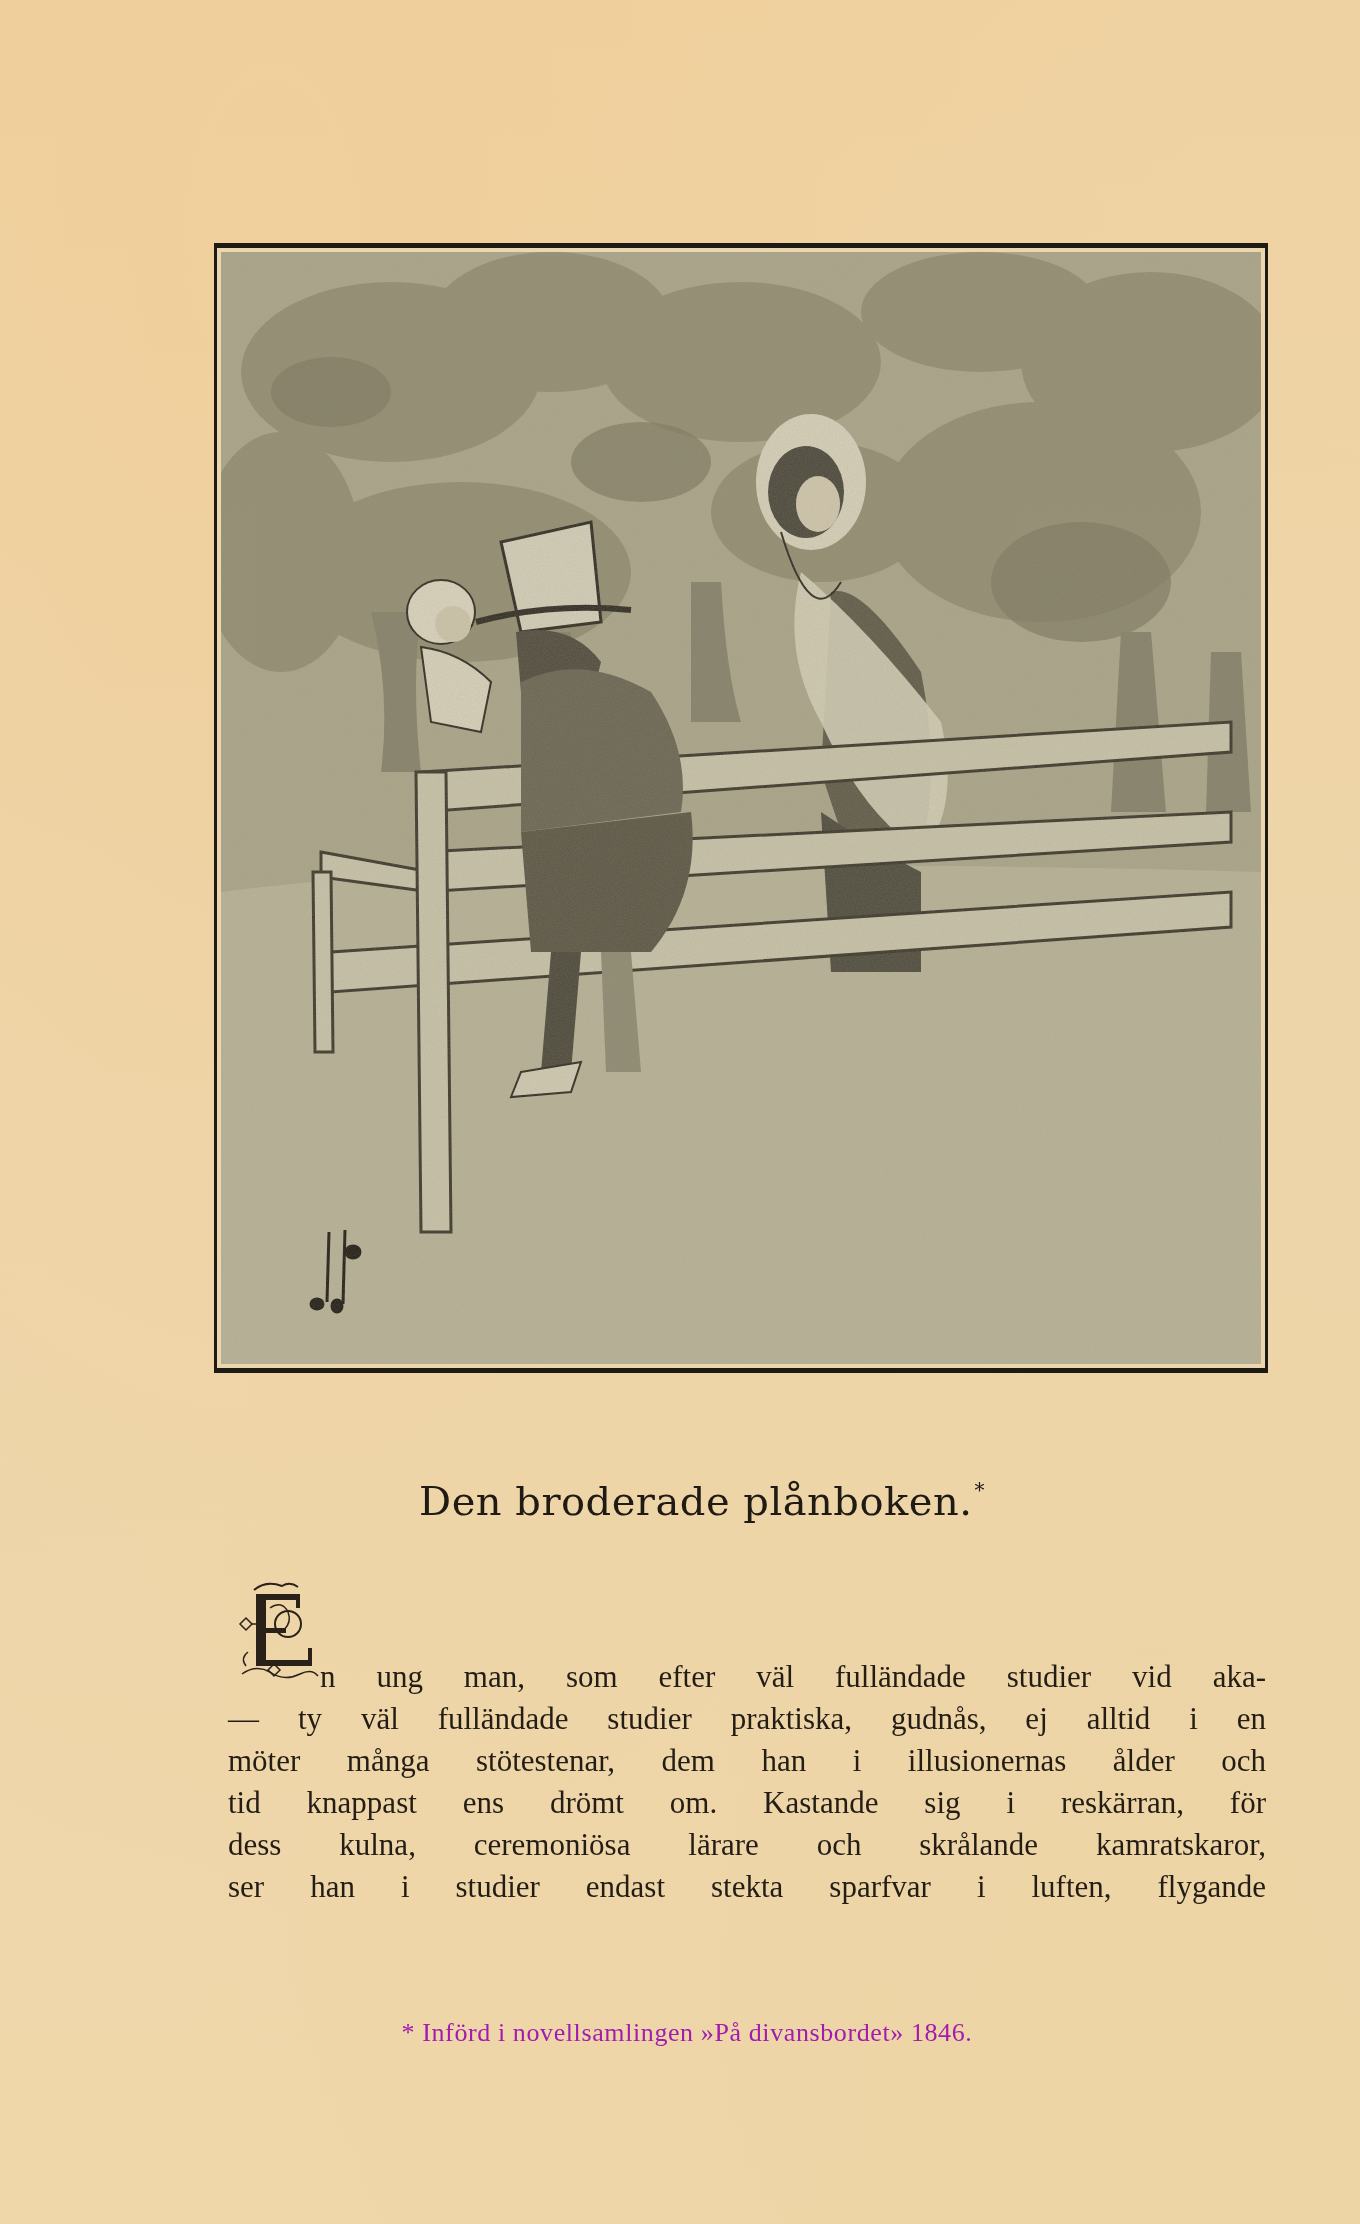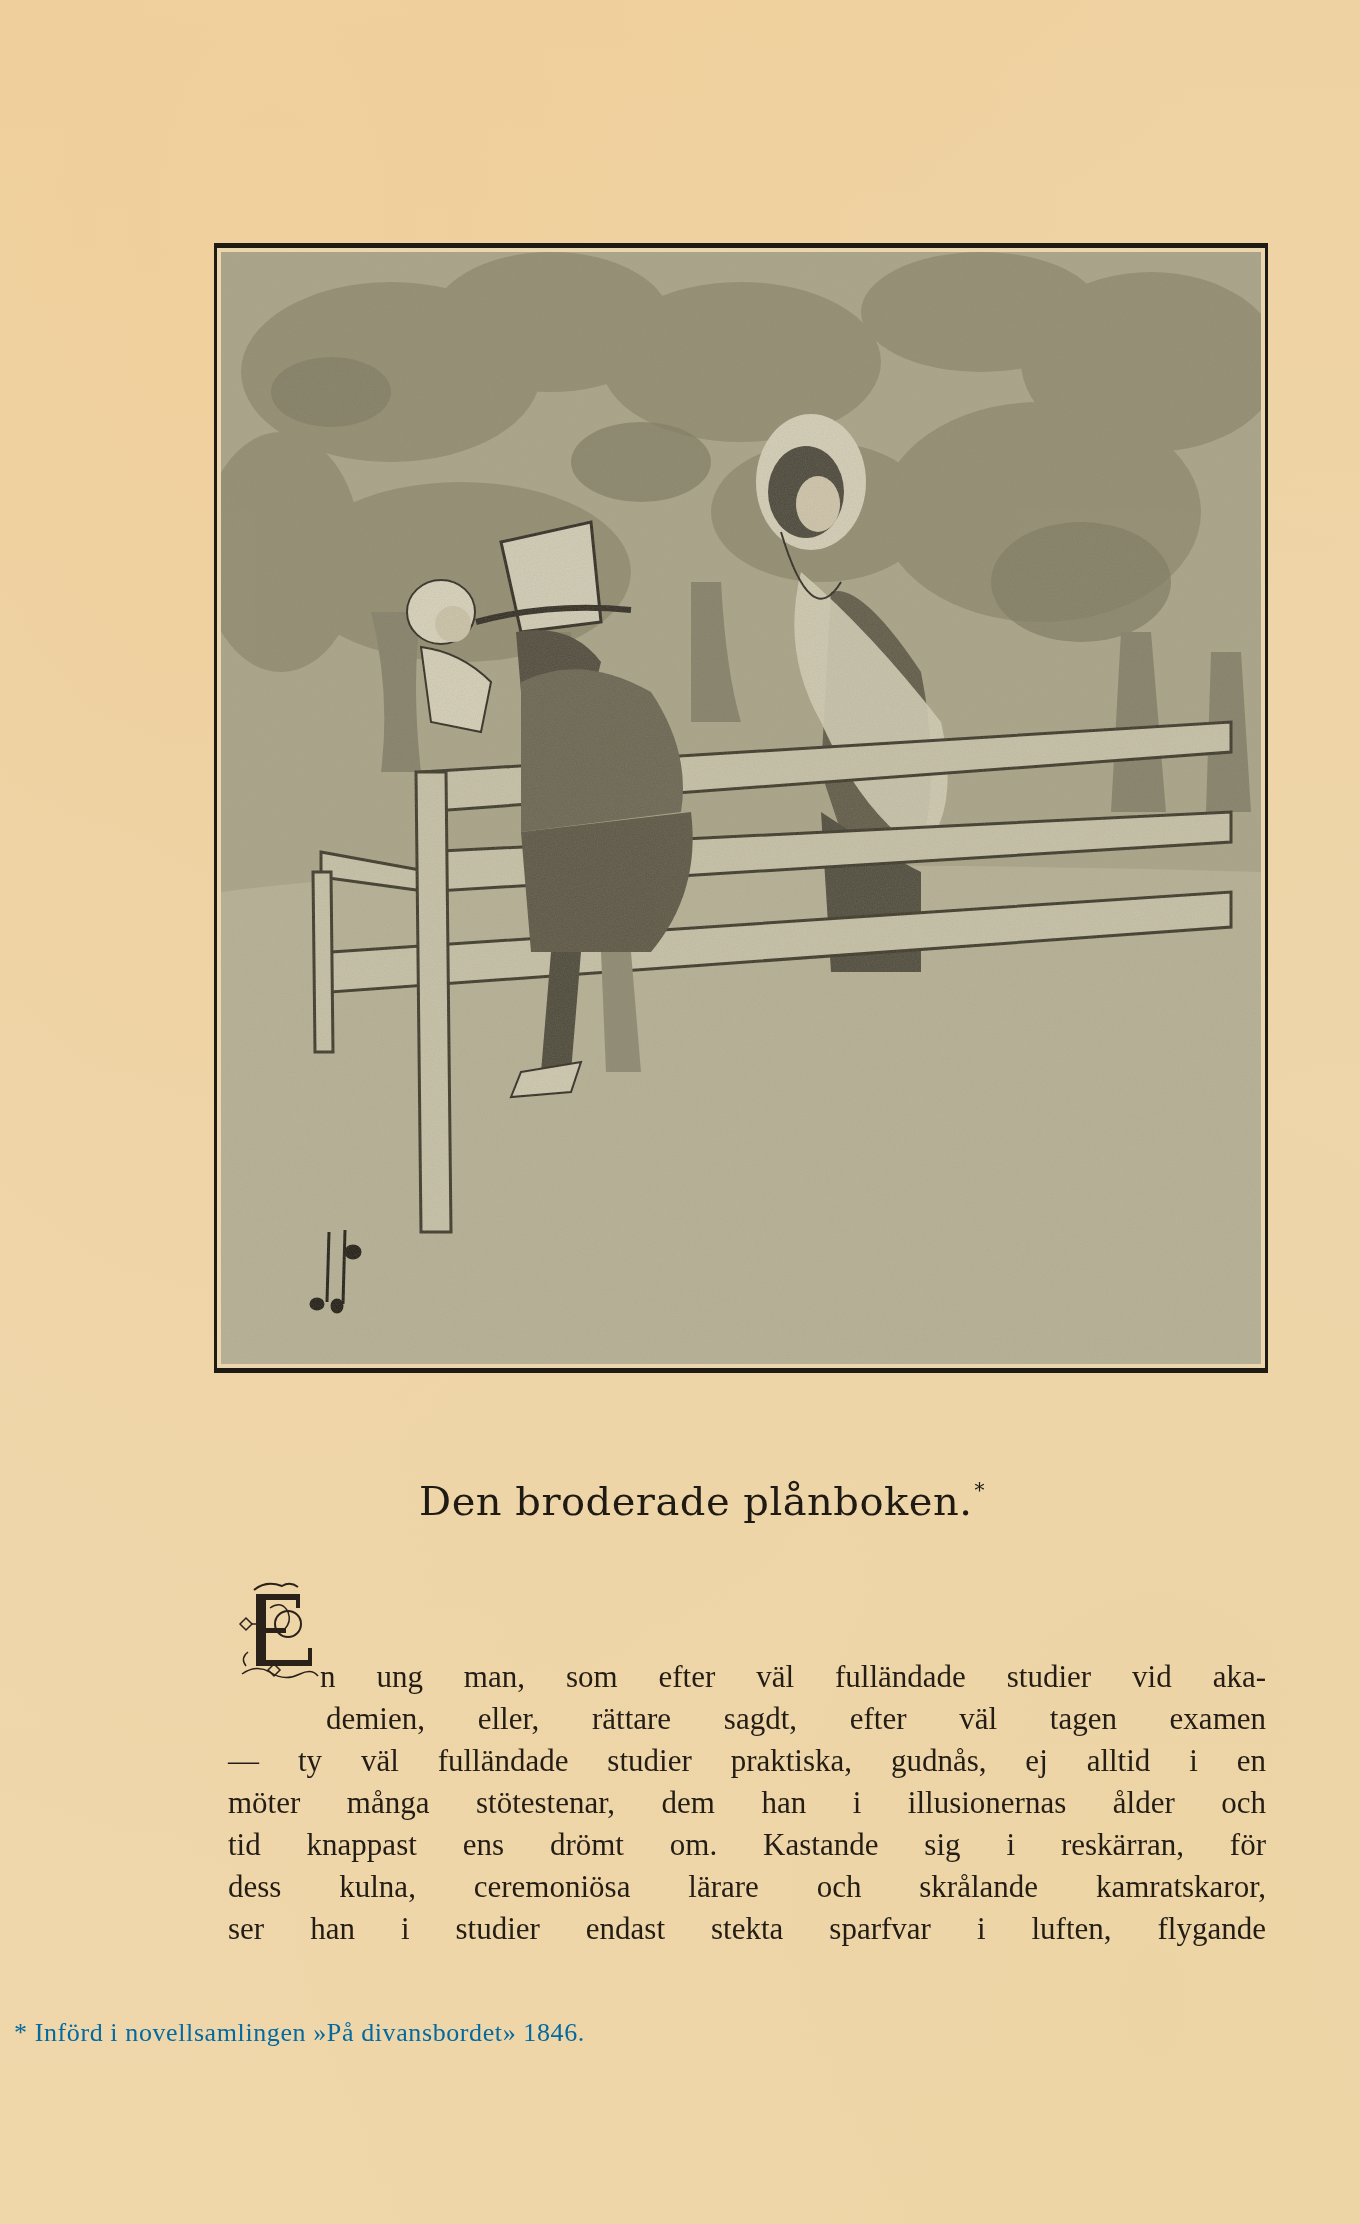--- a/index.html
+++ b/index.html
@@ -67,23 +67,23 @@
       text-align: justify;
       text-align-last: justify;
       white-space: nowrap;
       height: 42px;
     }
     .line.first { padding-left: 92px; margin-top: 44px; }
     .line.second { padding-left: 98px; }
     .footnote {
       position: absolute;
       left: 0; width: 1360px; top: 2018px;
-      text-align: left;
+      text-align: center;
       font-size: 26px;
-      color: #0369a1;
+      color: #a21caf;
       padding-left: 14px; box-sizing: border-box;
       letter-spacing: 0.6px;
     }
   </style>
 </head>
 <body>
 
 <div class="paper-tone"></div>
 
 <div class="illustration-frame">
@@ -186,21 +186,20 @@
   <path d="M44 30 Q 56 22 62 34 Q 66 44 58 52" stroke="#2a2218" stroke-width="1.5" fill="none"></path>
   <path d="M14 46 L 20 40 L 26 46 L 20 52 Z" stroke="#2a2218" stroke-width="1.5" fill="none"></path>
   <path d="M26 46 L 30 46" stroke="#2a2218" stroke-width="1.5"></path>
   <path d="M16 96 Q 30 86 44 94 Q 58 104 74 96 Q 86 90 92 98" stroke="#2a2218" stroke-width="1.5" fill="none"></path>
   <path d="M42 92 L 48 86 L 54 92 L 48 98 Z" stroke="#2a2218" stroke-width="1.5" fill="none"></path>
   <path d="M20 88 Q 14 80 22 74" stroke="#2a2218" stroke-width="1.5" fill="none"></path>
 </svg>
 
 <div class="body-text">
   <span class="line first">n ung man, som efter väl fulländade studier vid aka-</span>
-  <span class="line second">demien, eller, rättare sagdt, efter väl tagen examen</span>
   <span class="line">— ty väl fulländade studier praktiska, gudnås, ej alltid i en</span>
   <span class="line">möter många stötestenar, dem han i illusionernas ålder och</span>
   <span class="line">tid knappast ens drömt om. Kastande sig i reskärran, för</span>
   <span class="line">dess kulna, ceremoniösa lärare och skrålande kamratskaror,</span>
   <span class="line">ser han i studier endast stekta sparfvar i luften, flygande</span>
 </div>
 
 <div class="footnote">* Införd i novellsamlingen »På divansbordet» 1846.</div>
 
 </body></html>

